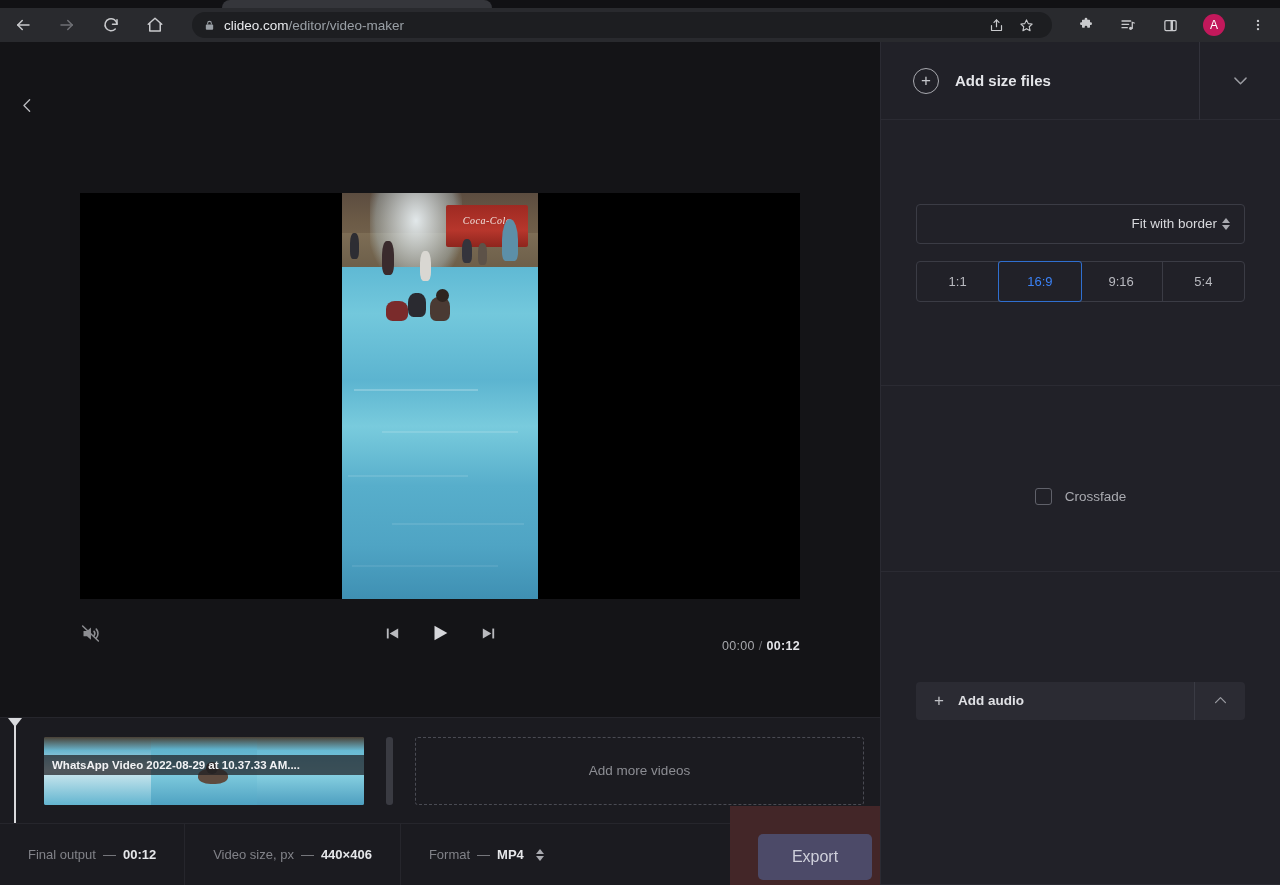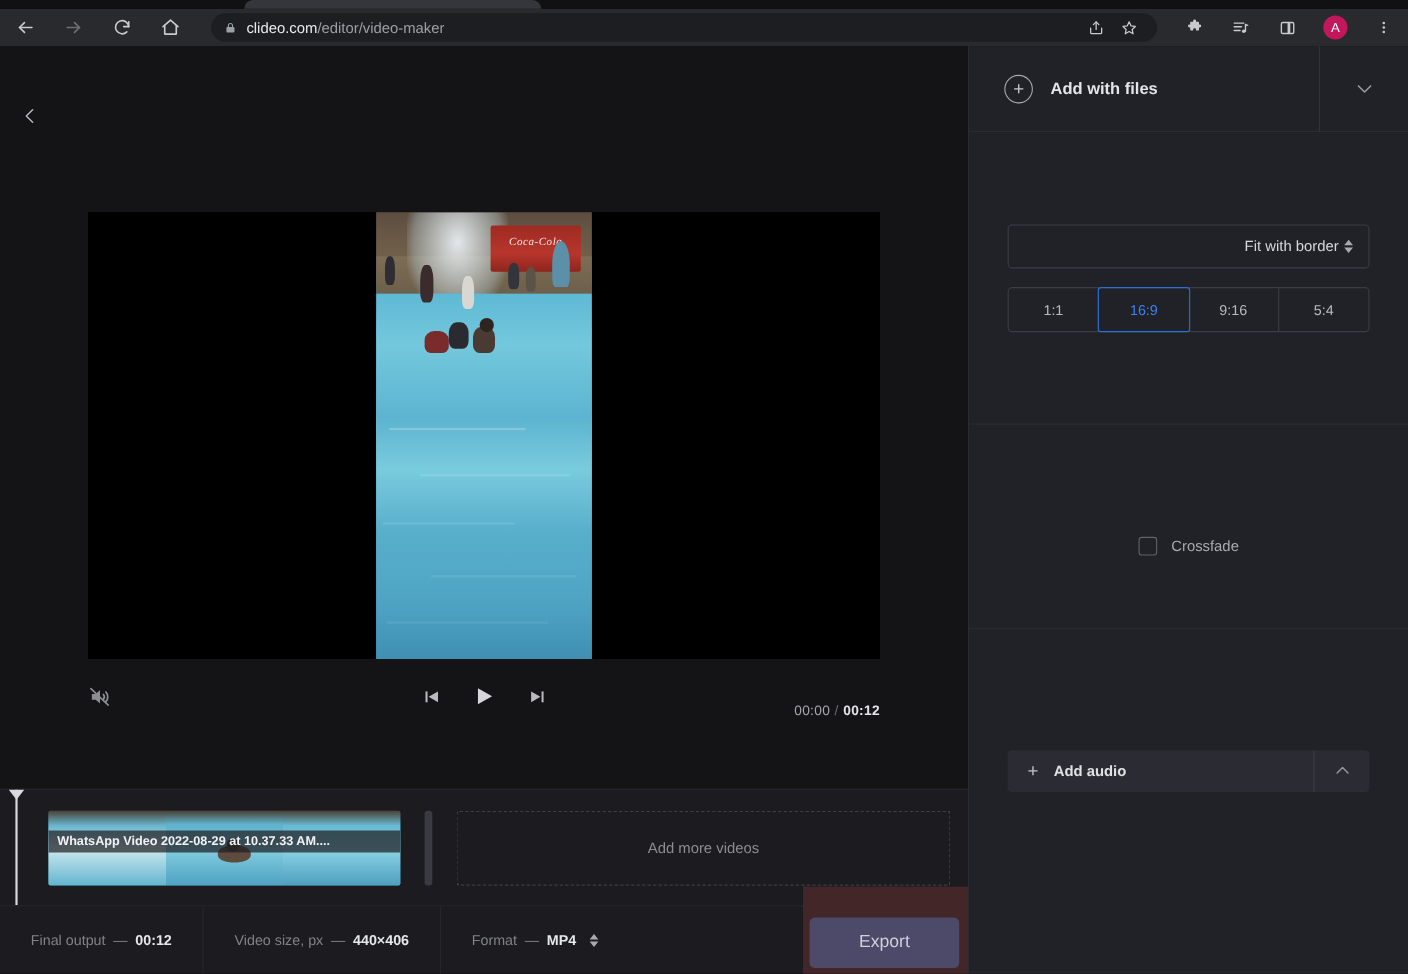--- a/index.html
+++ b/index.html
@@ -205,21 +205,21 @@
     border-right: 4px solid transparent;
   }
   .stepper i.up { border-bottom: 5px solid #a9aab0; }
   .stepper i.dn { border-top: 5px solid #a9aab0; }
 
   .export-zone {
     position: absolute; right: 0; top: -18px; width: 150px; height: 80px;
     background: #432628;
   }
   .export-btn {
-    position: absolute; right: 8px; top: 10px; width: 136px; height: 46px;
+    position: absolute; right: 8px; top: 10px; width: 114px; height: 46px;
     background: #4c4a68; border-radius: 5px;
     color: #cfd0db; font-size: 16px;
     display: flex; align-items: center; justify-content: center;
   }
 
   
   .right-panel {
     width: 400px; background: #212128;
     border-left: 1px solid #2b2b33;
     display: flex; flex-direction: column;
@@ -500,21 +500,21 @@
       <div class="export-zone"></div>
       <div class="export-btn">Export</div>
     </div>
   </div>
 
   <div class="right-panel">
 
     <div class="rp-head">
       <div class="rp-head-main">
         <span class="circle-plus">+</span>
-        <span class="rp-head-label">Add with files</span>
+        <span class="rp-head-label">Add size files</span>
       </div>
       <div class="rp-head-toggle">
         <svg width="19" height="19" viewBox="0 0 24 24" fill="none" stroke="currentColor" stroke-width="1.8" stroke-linecap="round" stroke-linejoin="round">
             <polyline points="5,9 12,16 19,9"></polyline>
           </svg>
       </div>
     </div>
 
     <div class="rp-section sec-crop">
       <div class="select-box">

